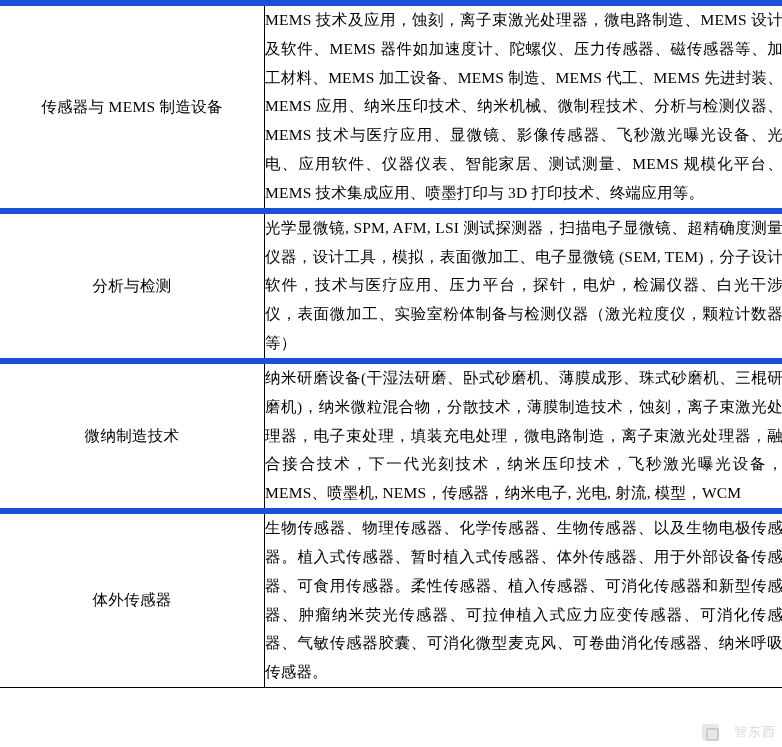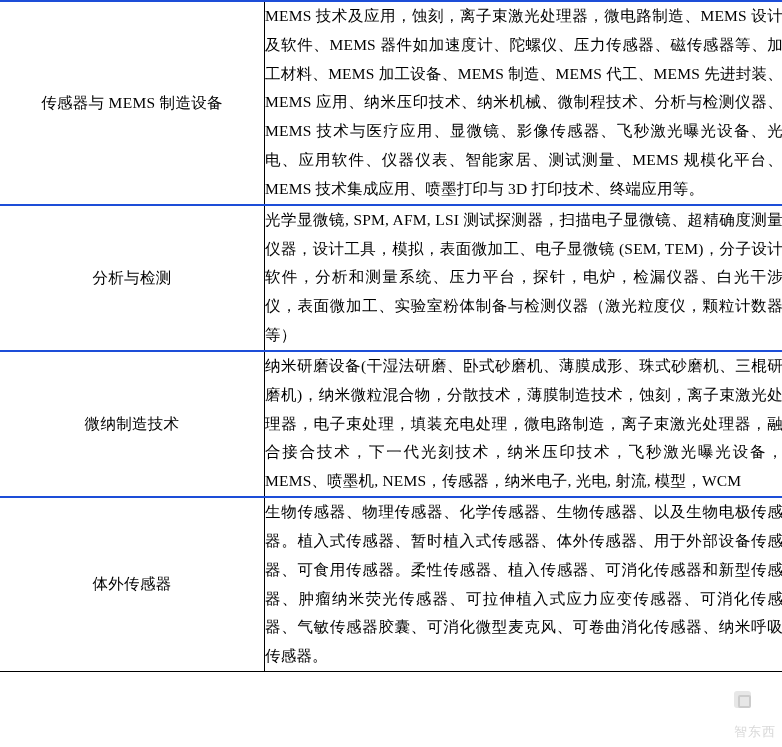--- a/index.html
+++ b/index.html
@@ -14,21 +14,21 @@
     color: #000000;
     overflow: hidden;
     position: relative;
   }
   .doc-table {
     width: 782px;
     border-collapse: collapse;
     table-layout: fixed;
   }
   .doc-table td {
-    border-top: 2px solid #1d4ed8;
+    border-top: 6px solid #1d4ed8;
     border-bottom: 1px solid #000;
     vertical-align: middle;
     padding: 0;
   }
   .col-cat {
     width: 264px;
     border-right: 1px solid #000;
     text-align: center;
     padding: 6px 10px;
     font-size: 15.5px;
@@ -47,25 +47,24 @@
   }
   .desc-text {
     display: block;
   }
   tr.row-1 .col-cat, tr.row-1 .col-desc { }
   .watermark {
     position: absolute;
     right: 6px;
     bottom: 6px;
     display: flex;
-    align-items: flex-start;
+    align-items: center;
     gap: 15px;
     opacity: 0.5;
     pointer-events: none;
-    flex-direction: column;
   }
   .wm-logo {
     width: 17px;
     height: 17px;
     border-radius: 3px;
     background: #d0d0d0;
     position: relative;
   }
   .wm-logo::before {
     content: "";
@@ -91,21 +90,21 @@
   <tbody>
     <tr class="row-1">
       <td class="col-cat">传感器与 MEMS 制造设备</td>
       <td class="col-desc">
           <span class="desc-text">MEMS 技术及应用，蚀刻，离子束激光处理器，微电路制造、MEMS 设计及软件、MEMS 器件如加速度计、陀螺仪、压力传感器、磁传感器等、加工材料、MEMS 加工设备、MEMS 制造、MEMS 代工、MEMS 先进封装、MEMS 应用、纳米压印技术、纳米机械、微制程技术、分析与检测仪器、MEMS 技术与医疗应用、显微镜、影像传感器、飞秒激光曝光设备、光电、应用软件、仪器仪表、智能家居、测试测量、MEMS 规模化平台、MEMS 技术集成应用、喷墨打印与 3D 打印技术、终端应用等。</span>
         </td>
     </tr>
     <tr class="row-2">
       <td class="col-cat">分析与检测</td>
       <td class="col-desc">
-          <span class="desc-text">光学显微镜, SPM, AFM, LSI 测试探测器，扫描电子显微镜、超精确度测量仪器，设计工具，模拟，表面微加工、电子显微镜 (SEM, TEM)，分子设计软件，分析和测量系统、压力平台，探针，电炉，检漏仪器、白光干涉仪，表面微加工、实验室粉体制备与检测仪器（激光粒度仪，颗粒计数器等）</span>
+          <span class="desc-text">光学显微镜, SPM, AFM, LSI 测试探测器，扫描电子显微镜、超精确度测量仪器，设计工具，模拟，表面微加工、电子显微镜 (SEM, TEM)，分子设计软件，技术与医疗应用、压力平台，探针，电炉，检漏仪器、白光干涉仪，表面微加工、实验室粉体制备与检测仪器（激光粒度仪，颗粒计数器等）</span>
         </td>
     </tr>
     <tr class="row-3">
       <td class="col-cat">微纳制造技术</td>
       <td class="col-desc">
           <span class="desc-text">纳米研磨设备(干湿法研磨、卧式砂磨机、薄膜成形、珠式砂磨机、三棍研磨机)，纳米微粒混合物，分散技术，薄膜制造技术，蚀刻，离子束激光处理器，电子束处理，填装充电处理，微电路制造，离子束激光处理器，融合接合技术，下一代光刻技术，纳米压印技术，飞秒激光曝光设备，MEMS、喷墨机, NEMS，传感器，纳米电子, 光电, 射流, 模型，WCM</span>
         </td>
     </tr>
     <tr class="row-4">
       <td class="col-cat">体外传感器</td>

